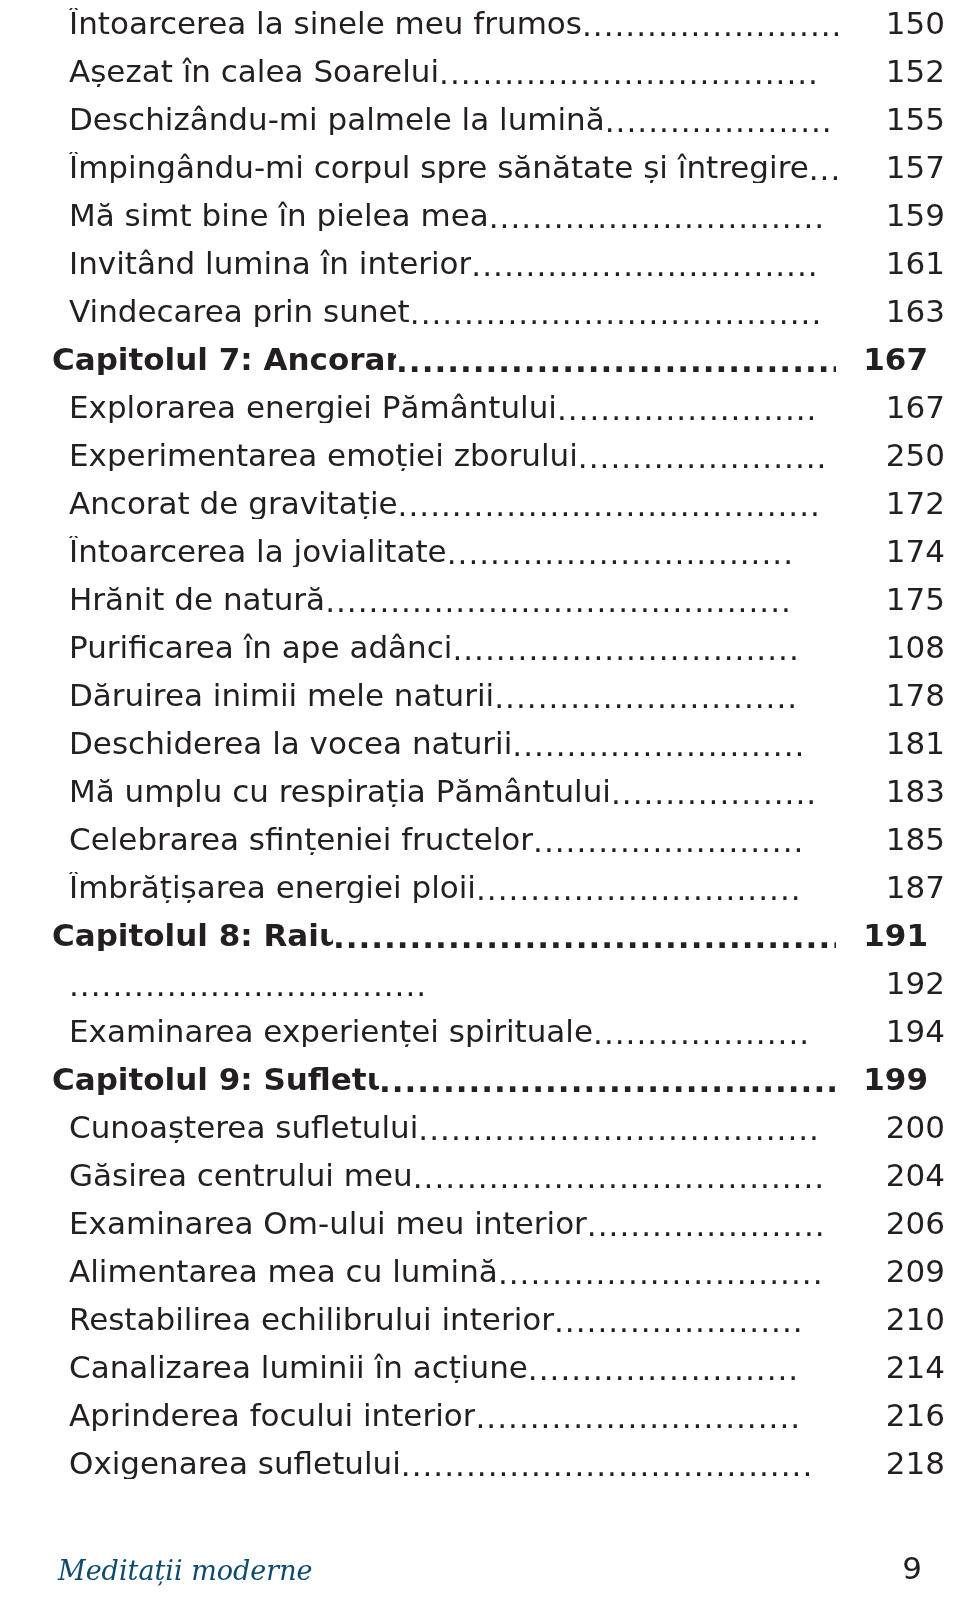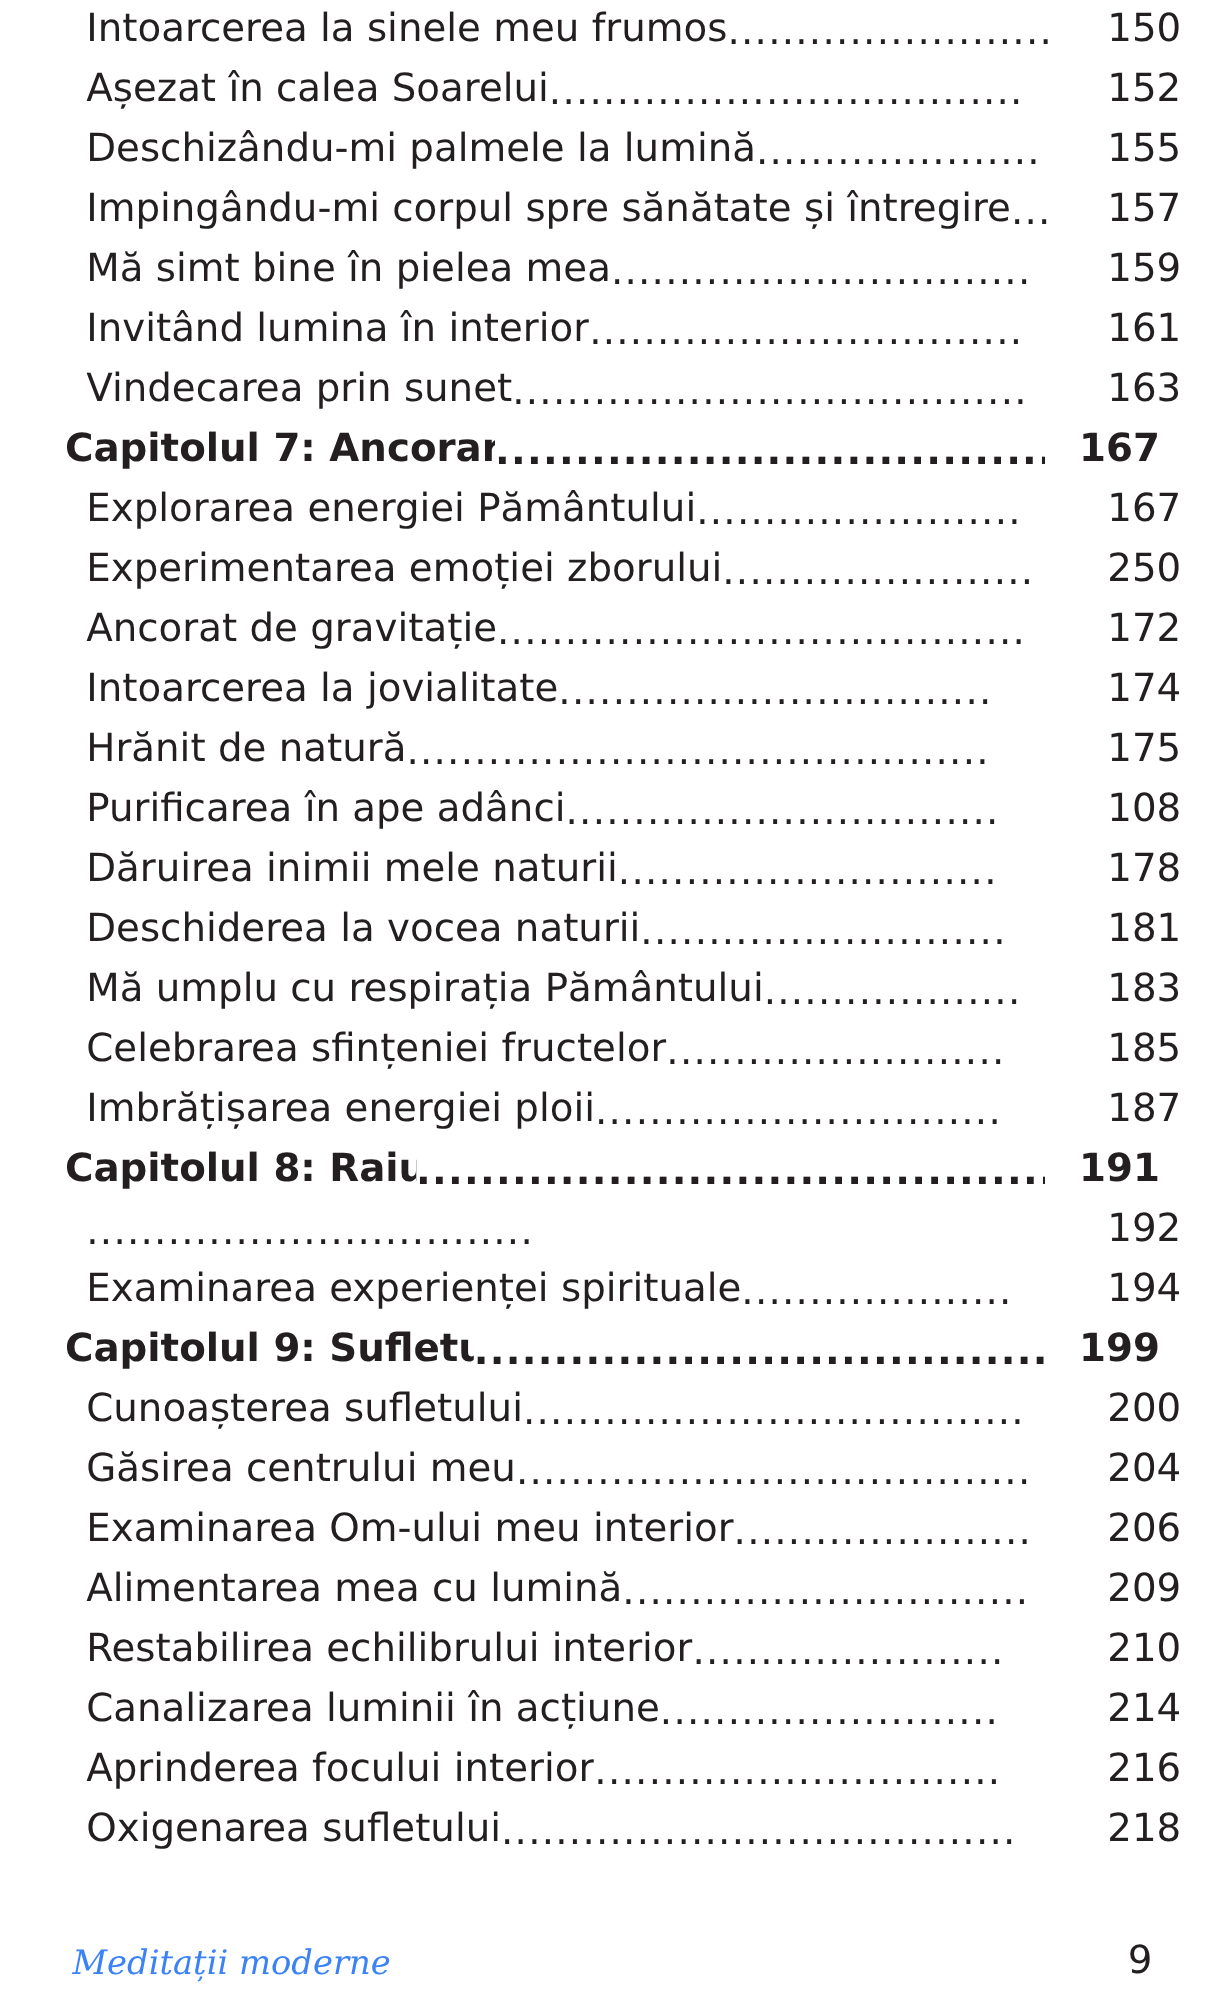--- a/index.html
+++ b/index.html
@@ -71,21 +71,21 @@
     display: flex;
     align-items: flex-end;
     justify-content: space-between;
     padding: 0 6px 14px 6px;
     margin-top: 14px;
   }
   .footer .book-title {
     font-family: "DejaVu Serif", serif;
     font-style: italic;
     font-size: 27px;
-    color: #3b82f6;
+    color: #0c4a6e;
   }
   .footer .folio {
     font-size: 31px;
     color: #231f20;
   }
 </style>
 </head>
 <body>
 
 <div class="page">

